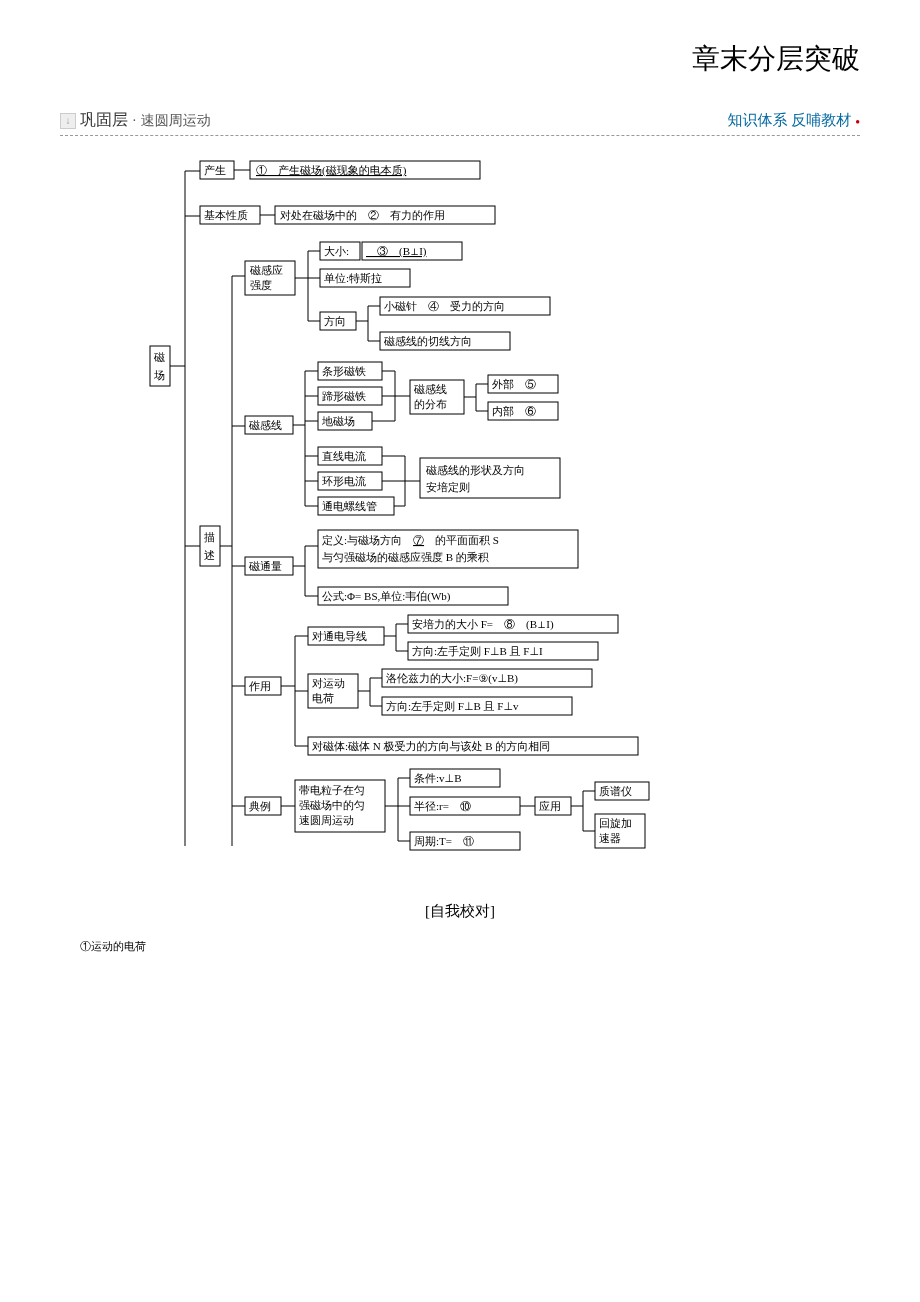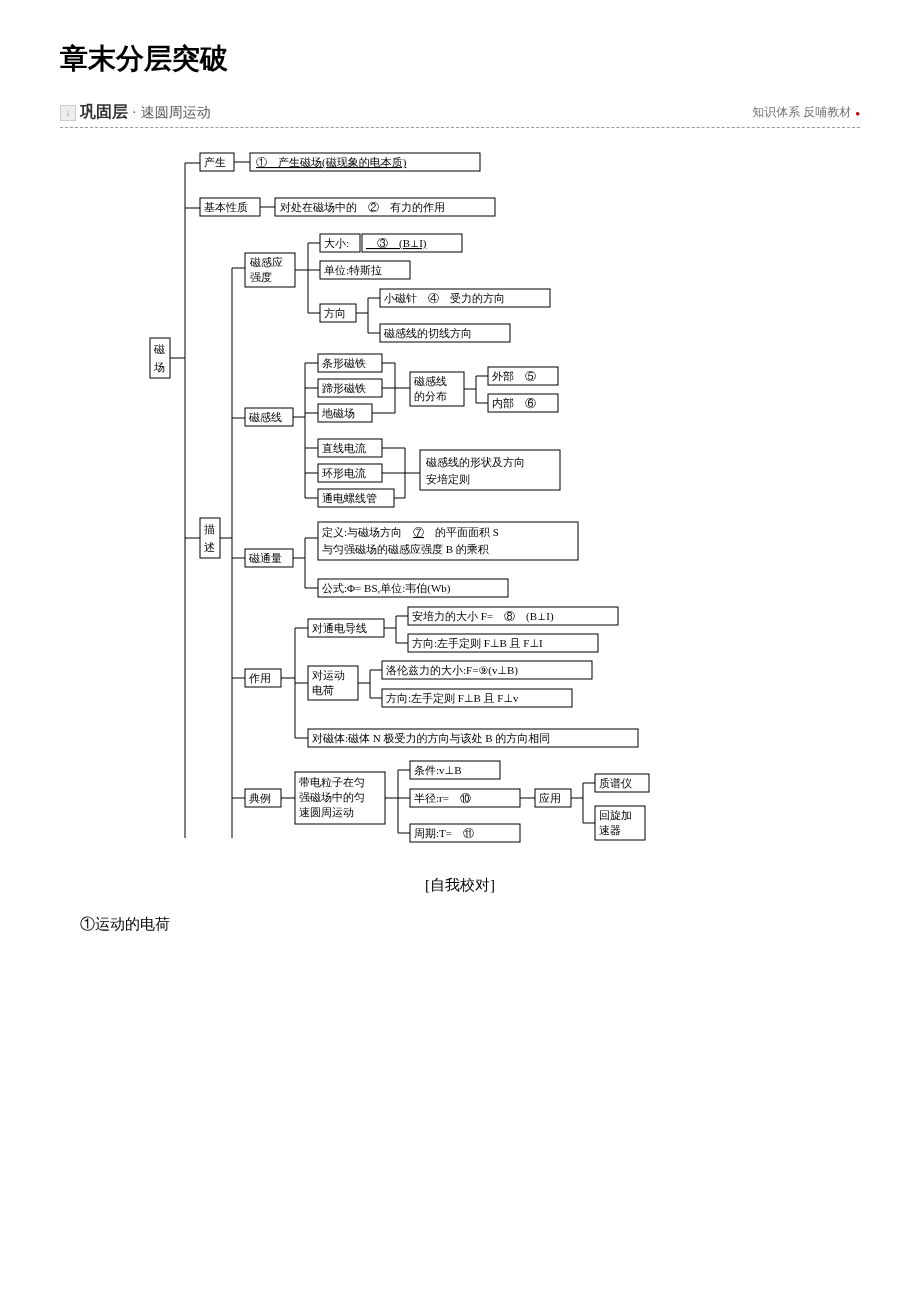--- a/index.html
+++ b/index.html
@@ -3,24 +3,24 @@
 <meta charset="utf-8">
 <style>
   body {
     margin: 0;
     padding: 40px 60px;
     font-family: "SimSun", "宋体", serif;
     background: #fff;
     color: #000;
   }
   .title {
-    text-align: left;
+    text-align: right;
     font-size: 28px;
-    font-weight: bold;
-    margin-bottom: 24px;
+    font-weight: normal;
+    margin-bottom: 32px;
   }
   .section-header {
     display: flex;
     align-items: center;
     border-bottom: 1px dashed #999;
     padding-bottom: 4px;
     margin-bottom: 10px;
   }
   .arrow-icon {
     width: 14px;
@@ -28,34 +28,34 @@
     background: #eee;
     border: 1px solid #ccc;
     display: inline-flex;
     align-items: center;
     justify-content: center;
     font-size: 10px;
     color: #999;
     margin-right: 4px;
   }
   .section-title {
-    font-weight: bold;
+    font-weight: normal;
     font-size: 16px;
     font-family: "SimHei", sans-serif;
     color: #333;
   }
   .section-sub {
     font-size: 14px;
     color: #555;
     margin-left: 4px;
   }
   .header-right {
     margin-left: auto;
-    font-size: 12px;
-    color: #737373;
+    font-size: 15px;
+    color: #0369a1;
   }
   .header-right::after {
     content: "●";
     color: #c00;
     font-size: 8px;
     margin-left: 4px;
     vertical-align: middle;
   }
   .diagram {
     display: block;
@@ -70,25 +70,25 @@
     font-family: "SimSun", serif;
     font-size: 11px;
     fill: #000;
   }
   .uline {
     text-decoration: underline;
   }
   .caption {
     text-align: center;
     font-size: 15px;
-    margin-top: 8px;
+    margin-top: 26px;
   }
   .answers {
     margin-top: 14px;
-    font-size: 15px;
+    font-size: 11px;
     line-height: 2;
     padding-left: 20px;
   }
 </style>
 </head>
 <body>
 
 <div class="title">章末分层突破</div>
 
 <div class="section-header">

